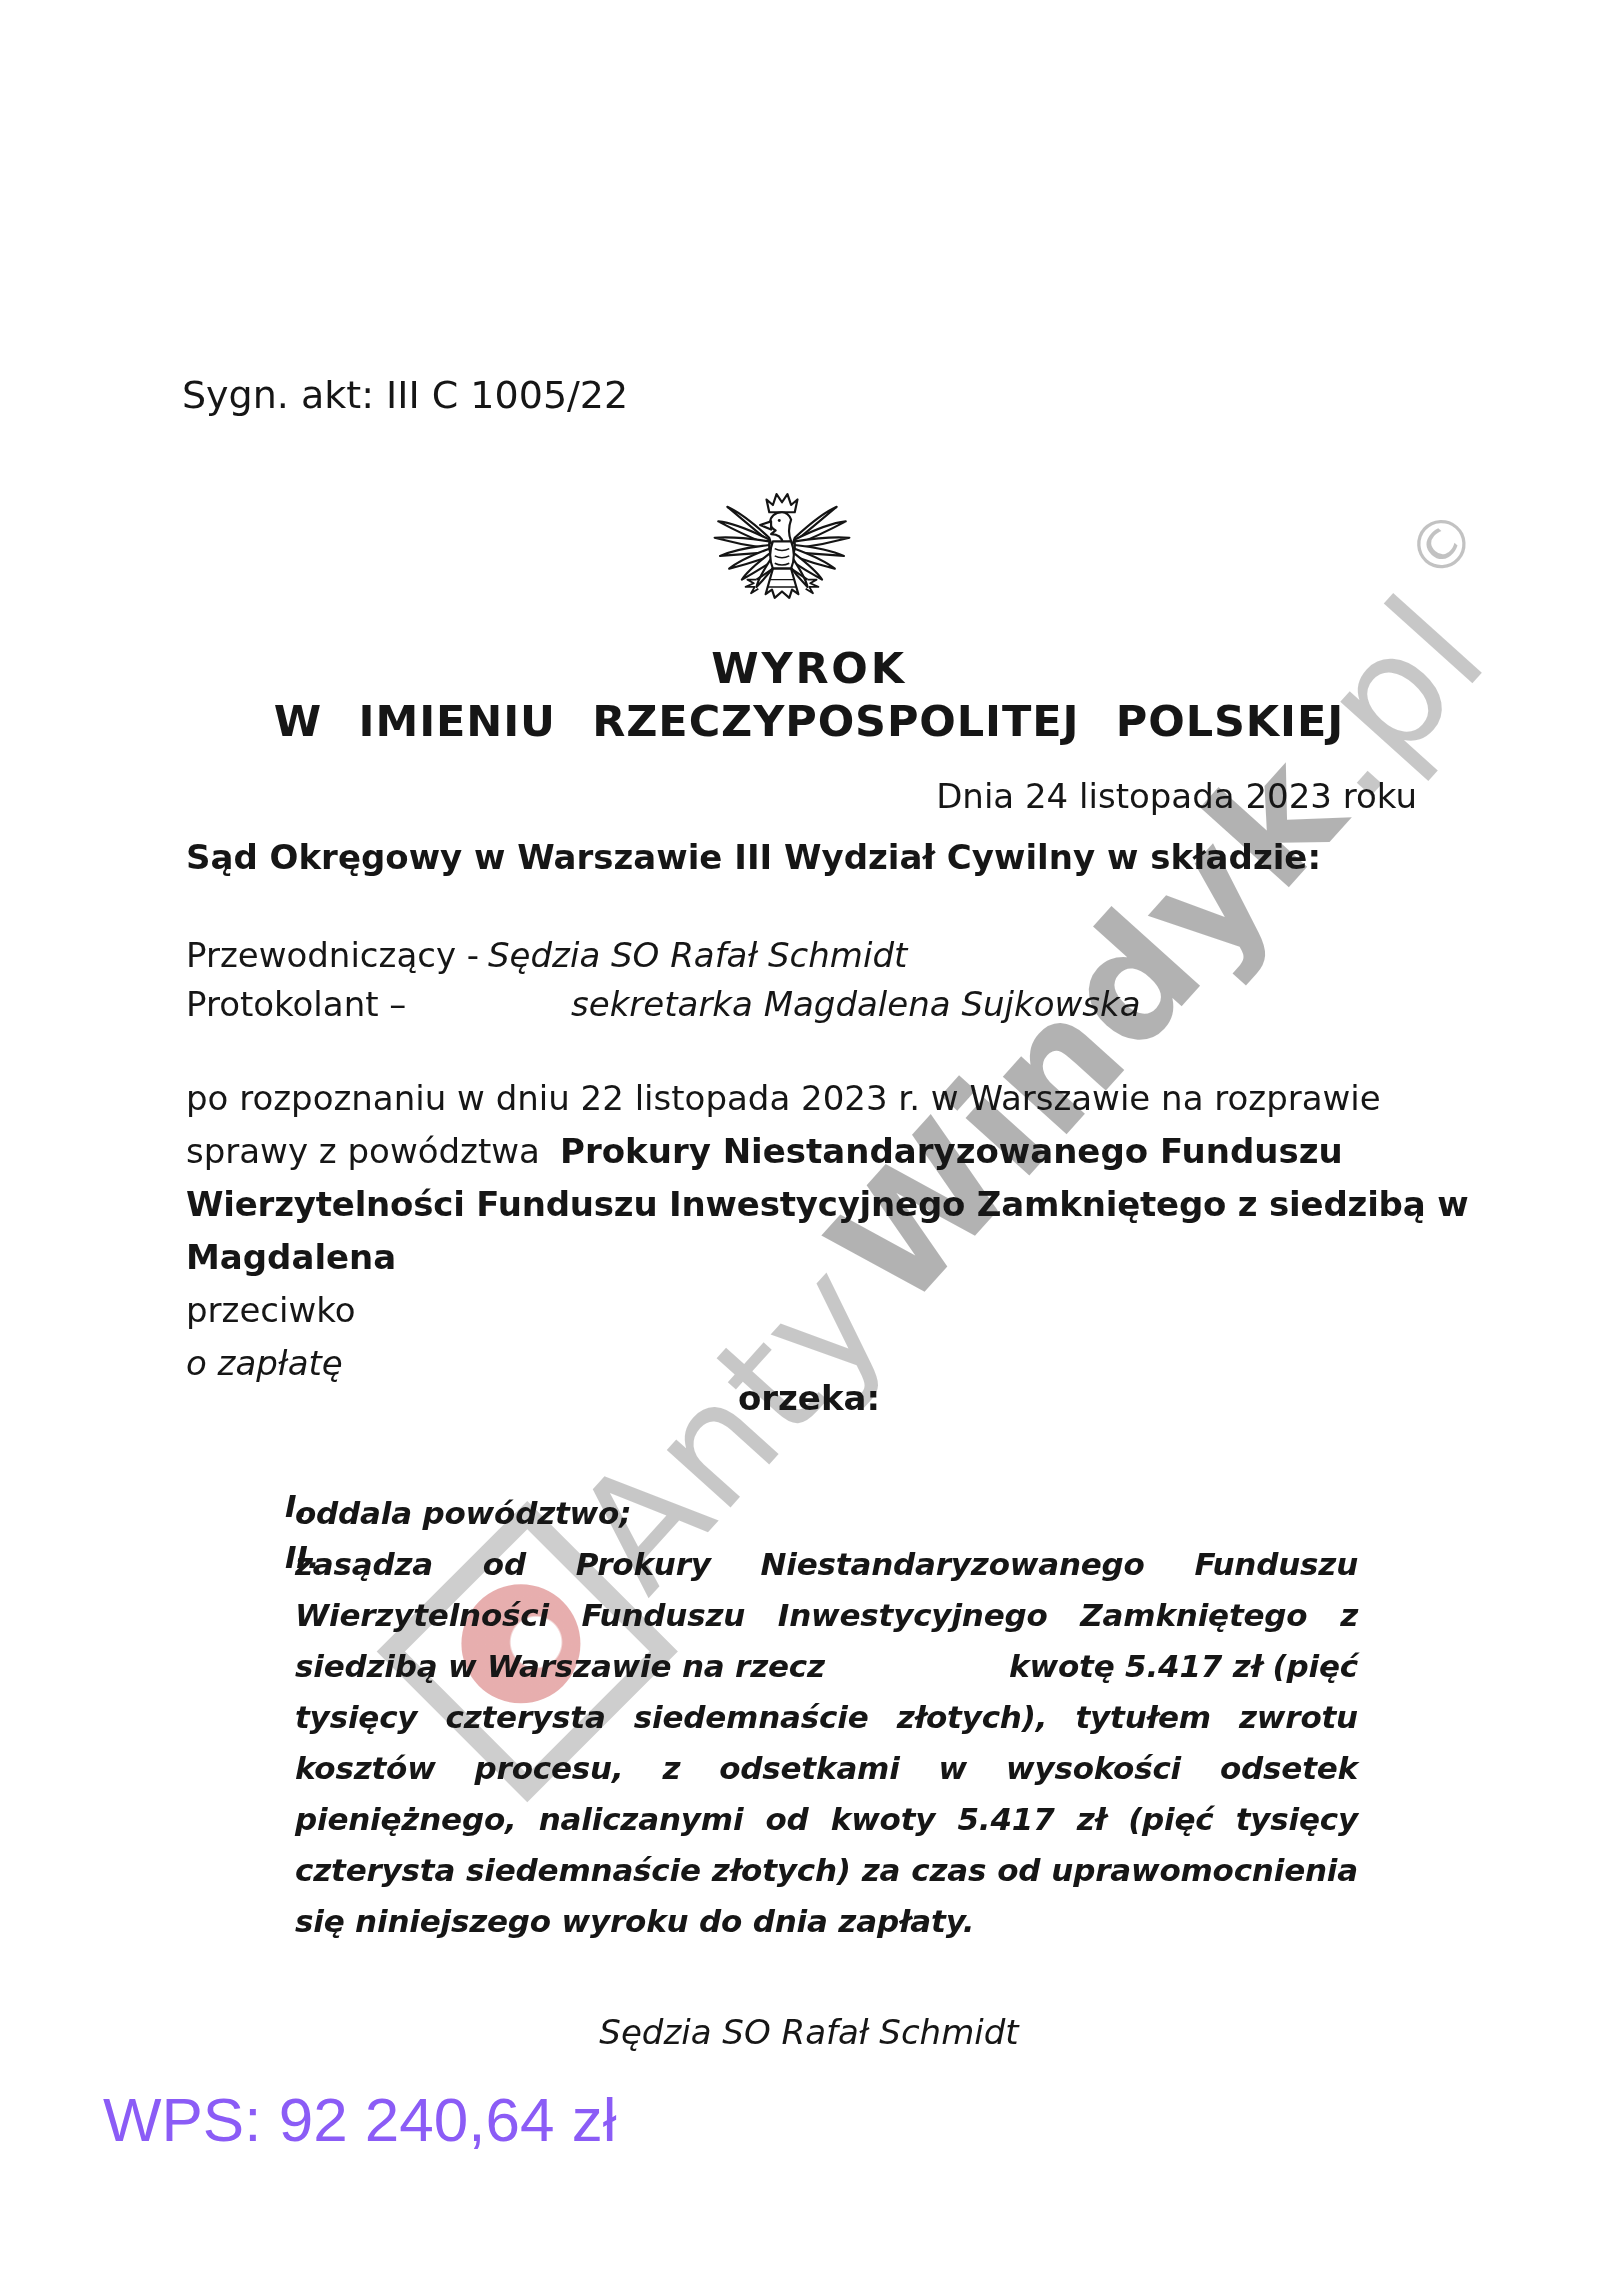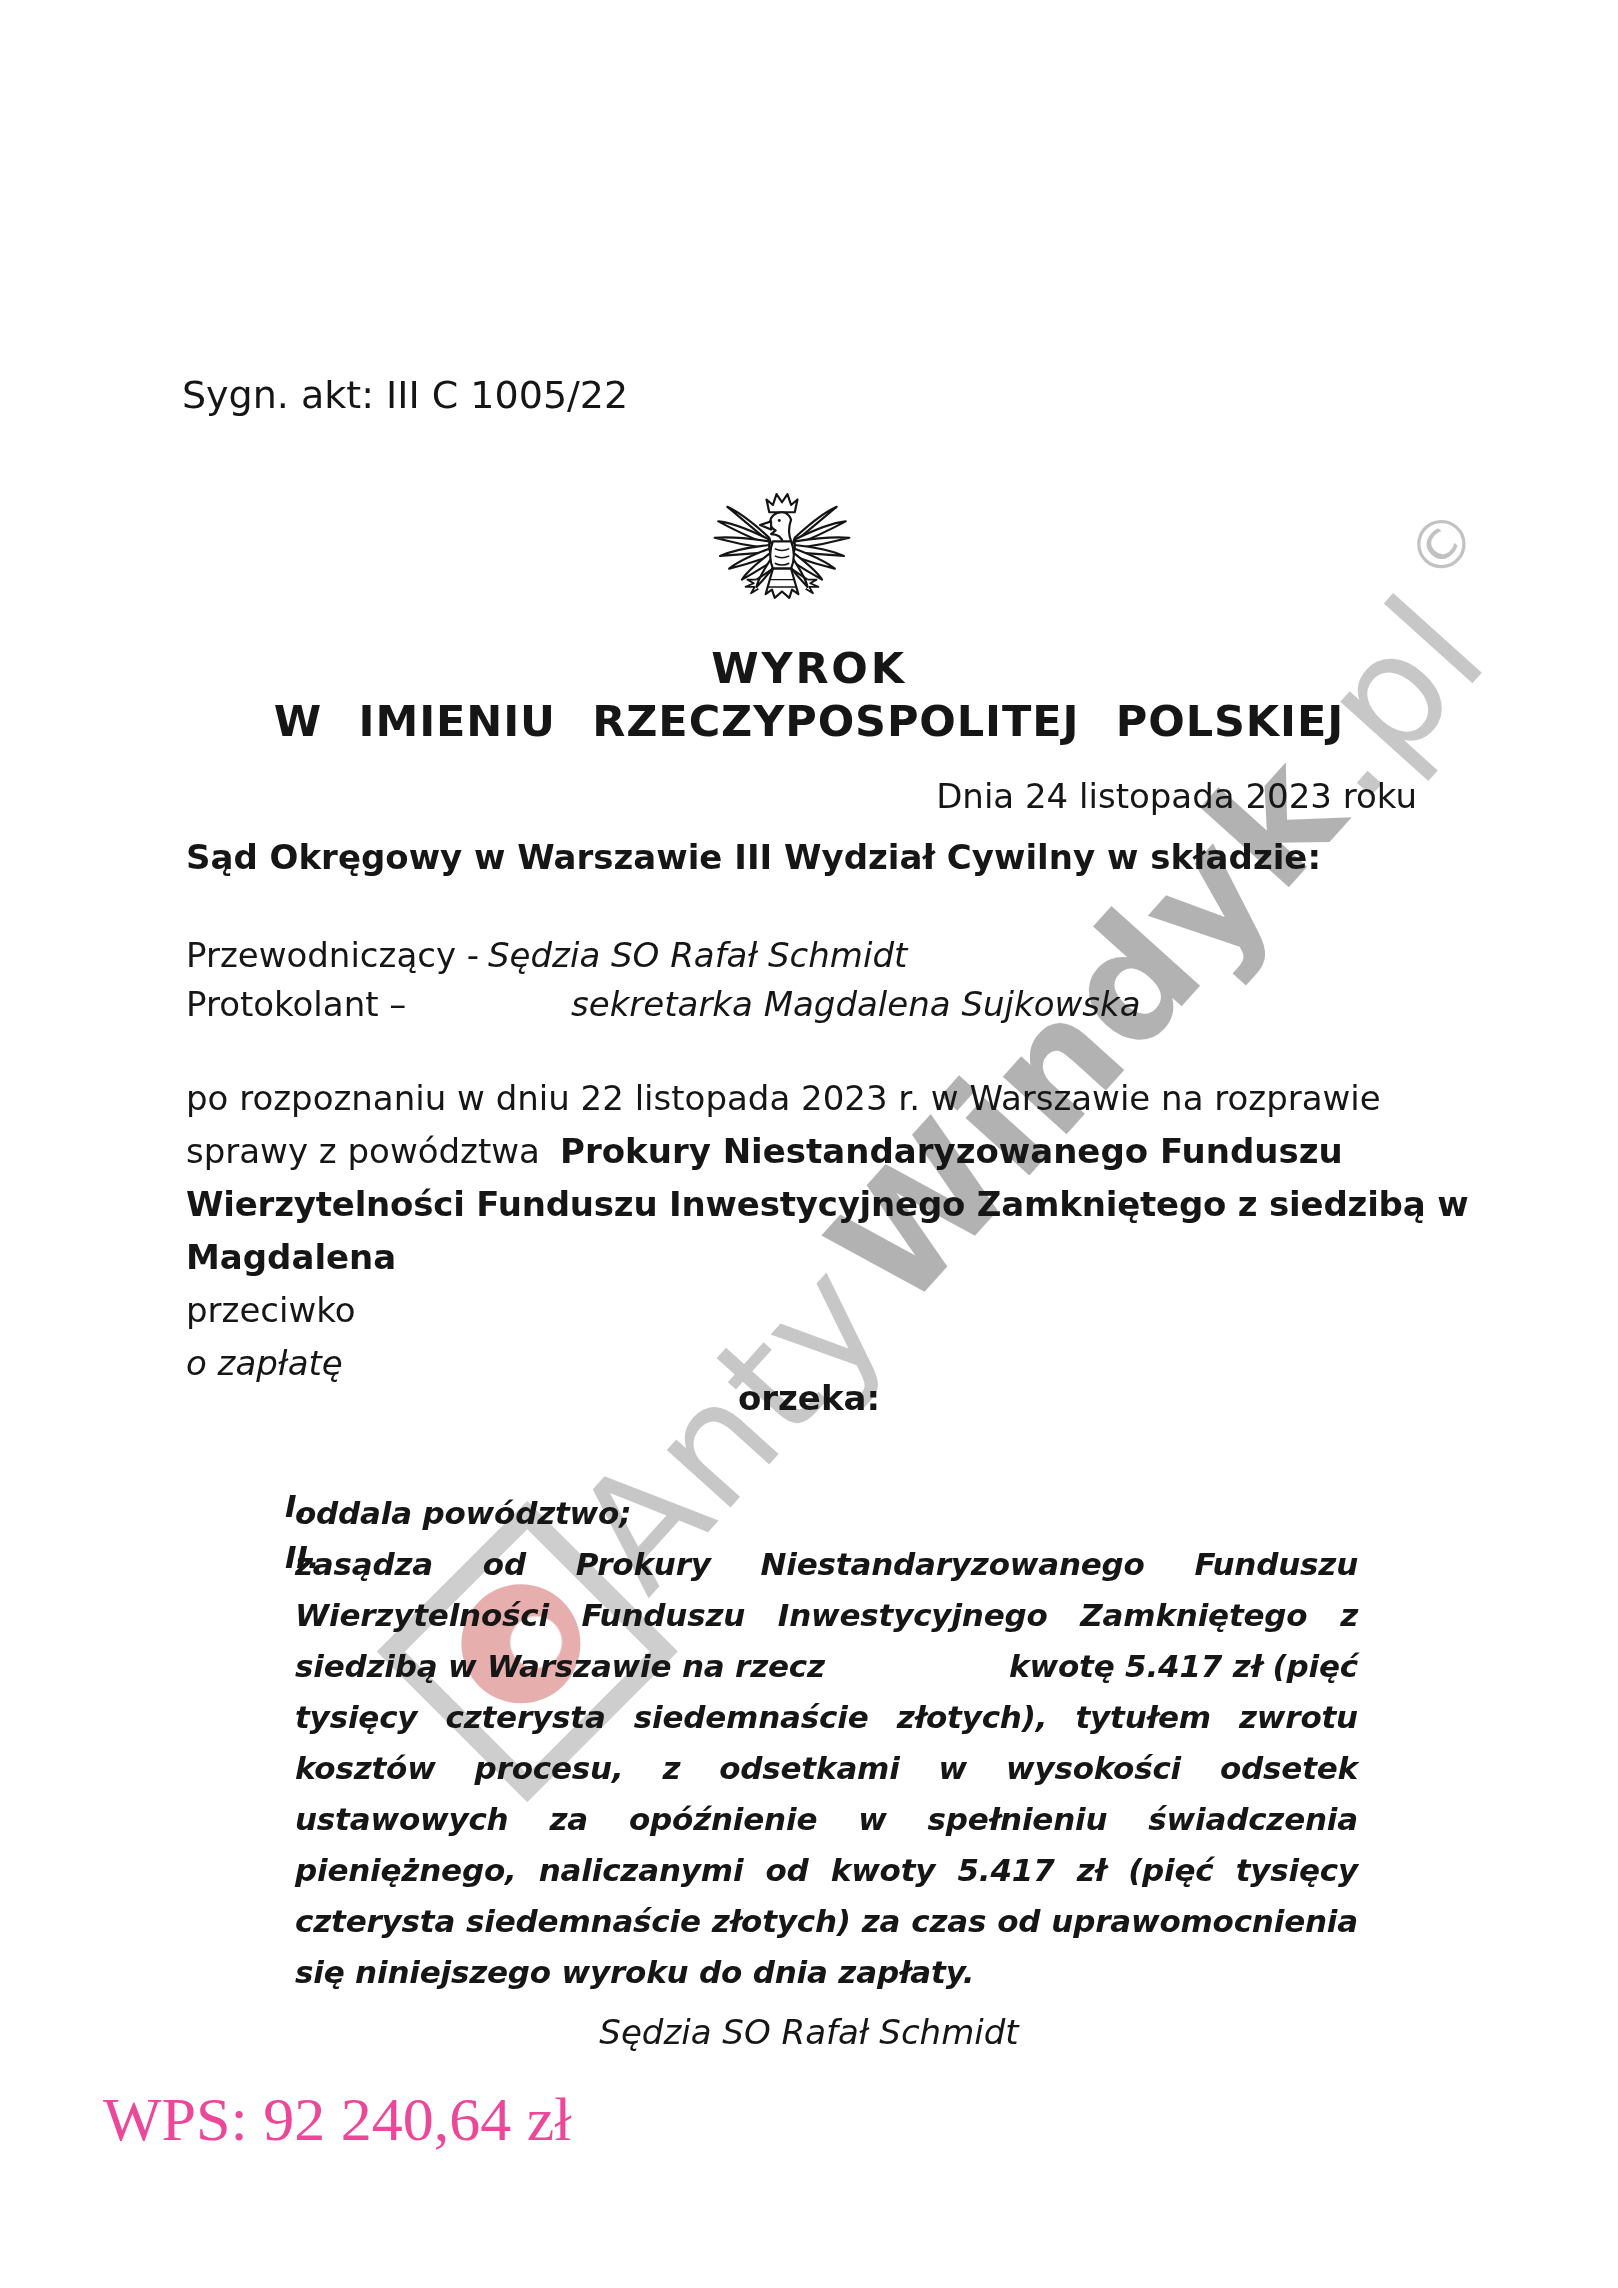--- a/index.html
+++ b/index.html
@@ -61,21 +61,21 @@
   .rulings{left:186px;top:1488px;width:1268px;font-size:31px;font-weight:bold;font-style:italic;letter-spacing:-0.2px;}
   .rnum{position:absolute;left:99px;}
   .rtext{margin-left:109px;width:1063px;}
   .rline{height:51px;line-height:51px;}
   .rline.stretch{text-align:justify;text-align-last:justify;}
   .rline.split{display:flex;justify-content:space-between;text-align:center;}
   .riI{position:relative;}
   .riII{position:relative;}
 
   .signature{left:0;top:2012px;width:1618px;text-align:center;font-size:34px;font-style:italic;}
-  .wps{left:103px;top:2084px;font-family:Liberation Serif, serif;font-size:62px;color:#ec4899;}
+  .wps{left:103px;top:2084px;font-family:Liberation Sans, sans-serif;font-size:62px;color:#8b5cf6;}
 
   .eagle svg{width:100%;height:100%;}
 </style>
 </head>
 <body>
 
 <div class="page">
 
   <div class="wm-band">
     <div class="wm-logo">
@@ -164,21 +164,20 @@
       <span class="rnum">II.</span>
       <div class="rtext">
         <div class="rline stretch">zasądza od Prokury Niestandaryzowanego Funduszu</div>
         <div class="rline stretch">Wierzytelności Funduszu Inwestycyjnego Zamkniętego z</div>
         <div class="rline split">
           <span>siedzibą w Warszawie na rzecz</span>
           <span>kwotę 5.417 zł (pięć</span>
         </div>
         <div class="rline stretch">tysięcy czterysta siedemnaście złotych), tytułem zwrotu</div>
         <div class="rline stretch">kosztów procesu, z odsetkami w wysokości odsetek</div>
-        <div class="rline stretch">ustawowych za opóźnienie w spełnieniu świadczenia</div>
         <div class="rline stretch">pieniężnego, naliczanymi od  kwoty 5.417 zł (pięć tysięcy</div>
         <div class="rline stretch">czterysta siedemnaście złotych) za czas od uprawomocnienia</div>
         <div class="rline">się niniejszego wyroku do dnia zapłaty.</div>
       </div>
     </div>
   </div>
 
   <div class="abs z1 signature">Sędzia SO Rafał Schmidt</div>
 
   <div class="abs z1 wps">WPS: 92 240,64 zł</div>

